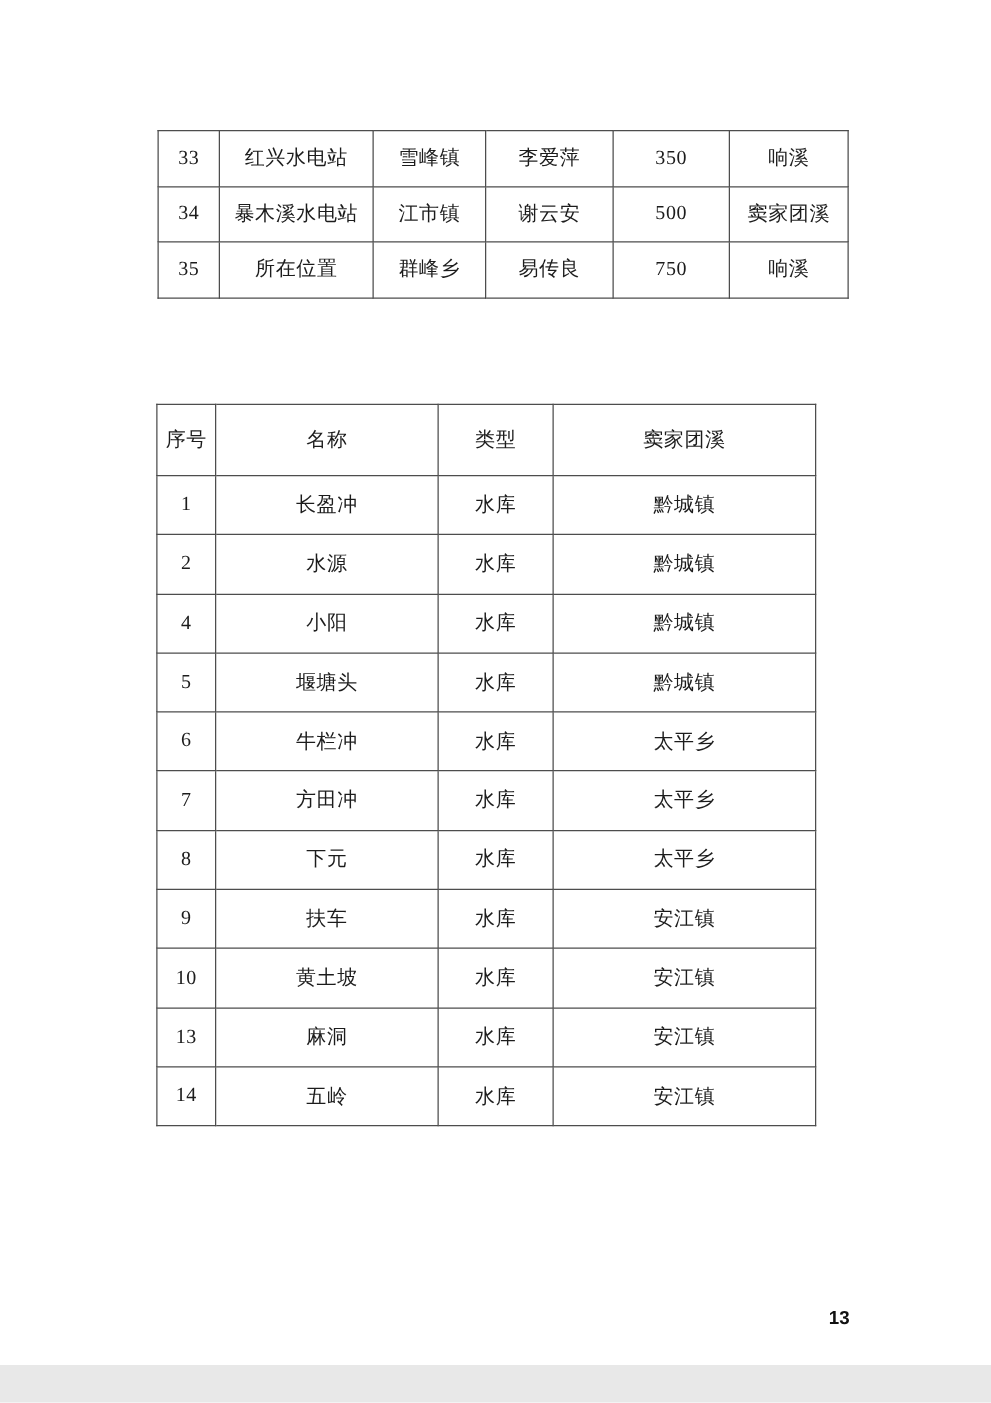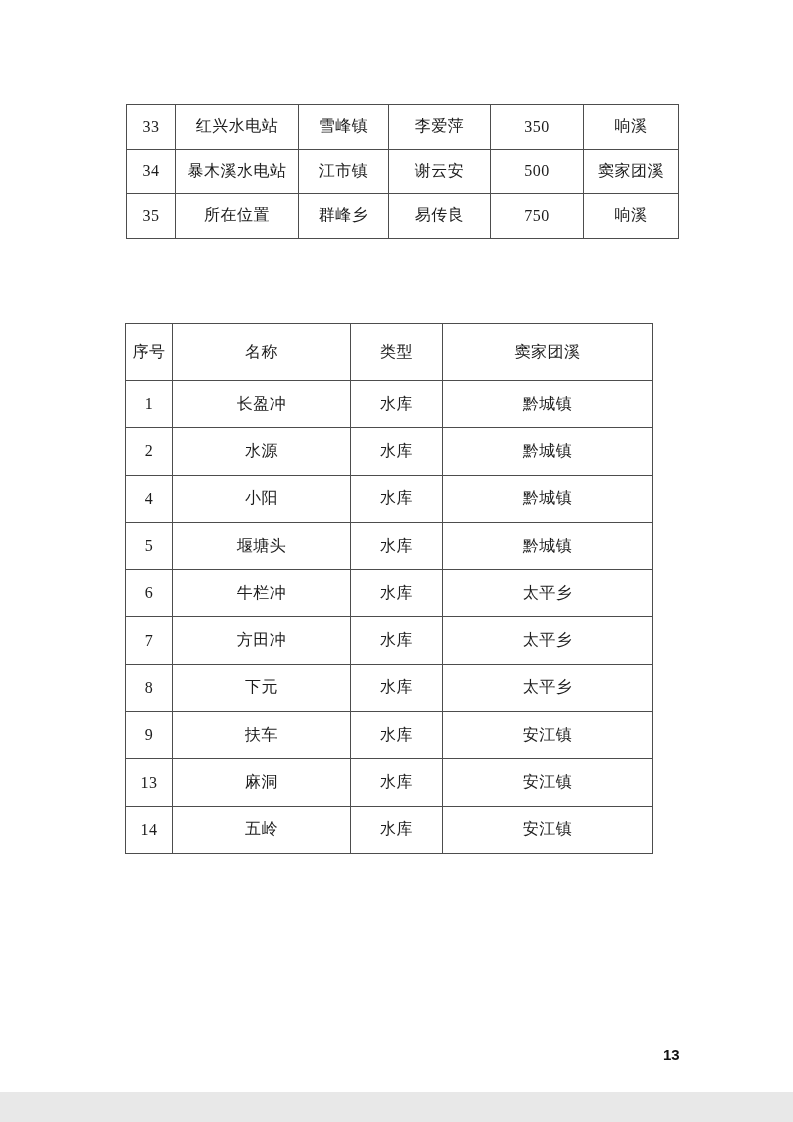--- a/index.html
+++ b/index.html
@@ -189,20 +189,26 @@
             <td>水库</td>
             <td>太平乡</td>
           </tr>
           <tr>
             <td>9</td>
             <td>扶车</td>
             <td>水库</td>
             <td>安江镇</td>
           </tr>
           <tr>
+            <td>10</td>
+            <td>黄土坡</td>
+            <td>水库</td>
+            <td>安江镇</td>
+          </tr>
+          <tr>
             <td>13</td>
             <td>麻洞</td>
             <td>水库</td>
             <td>安江镇</td>
           </tr>
           <tr>
             <td>14</td>
             <td>五岭</td>
             <td>水库</td>
             <td>安江镇</td>

